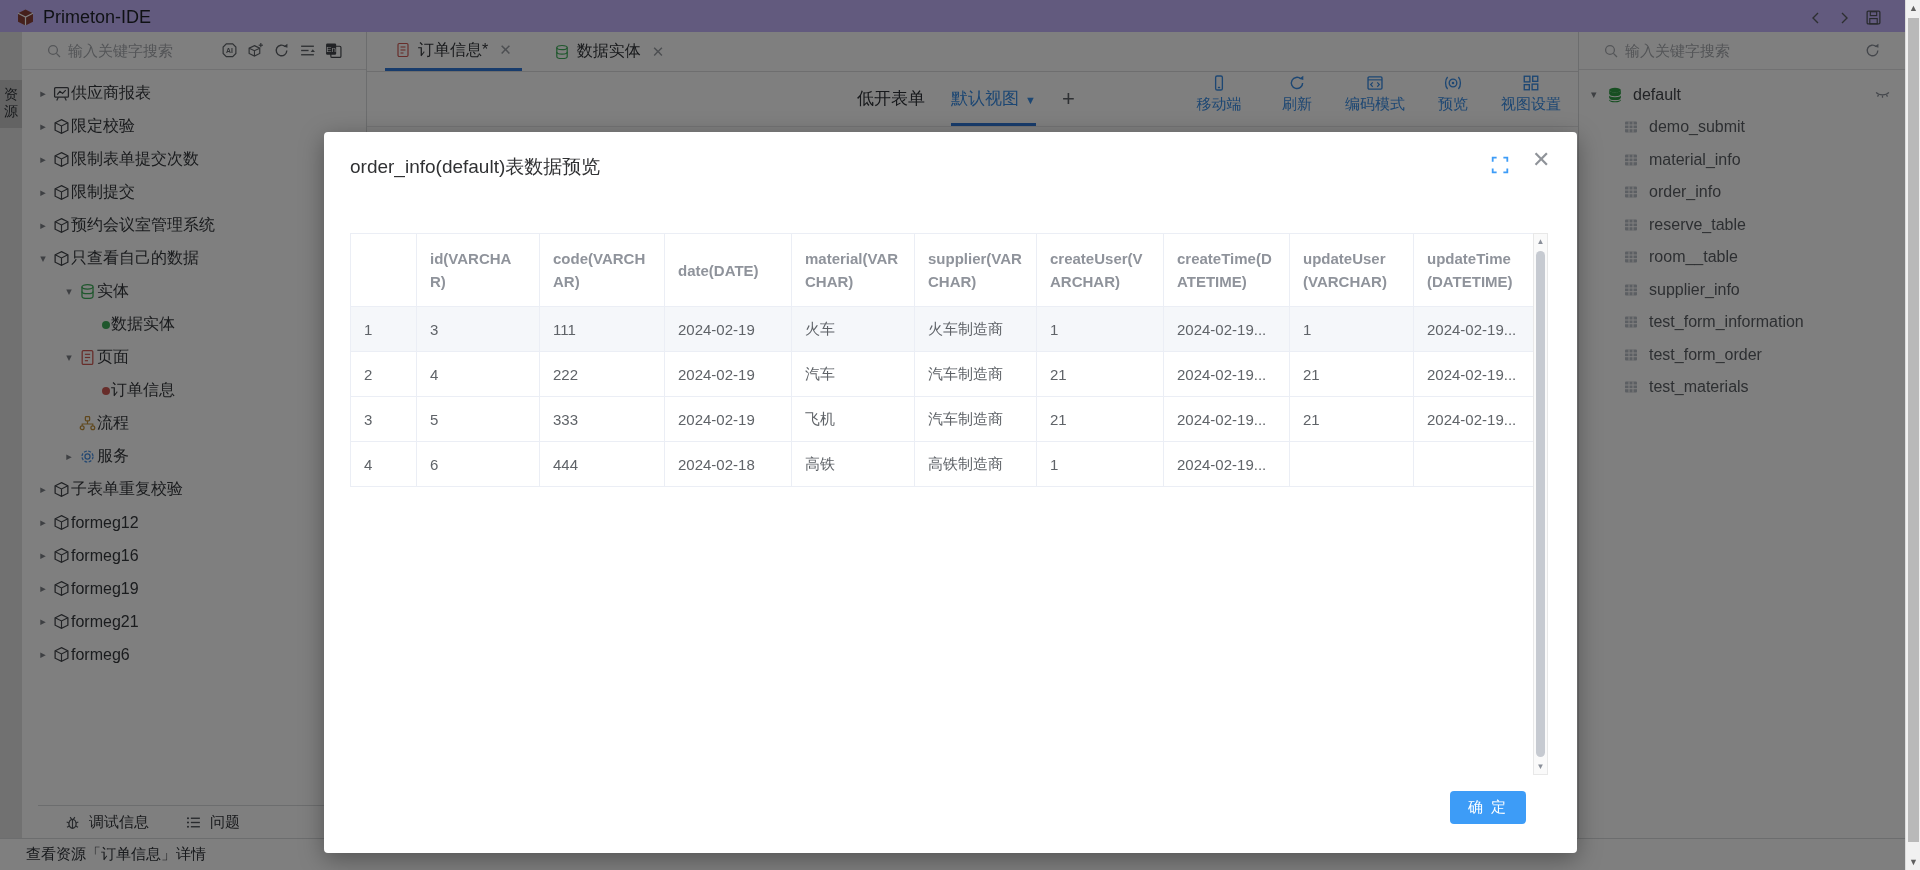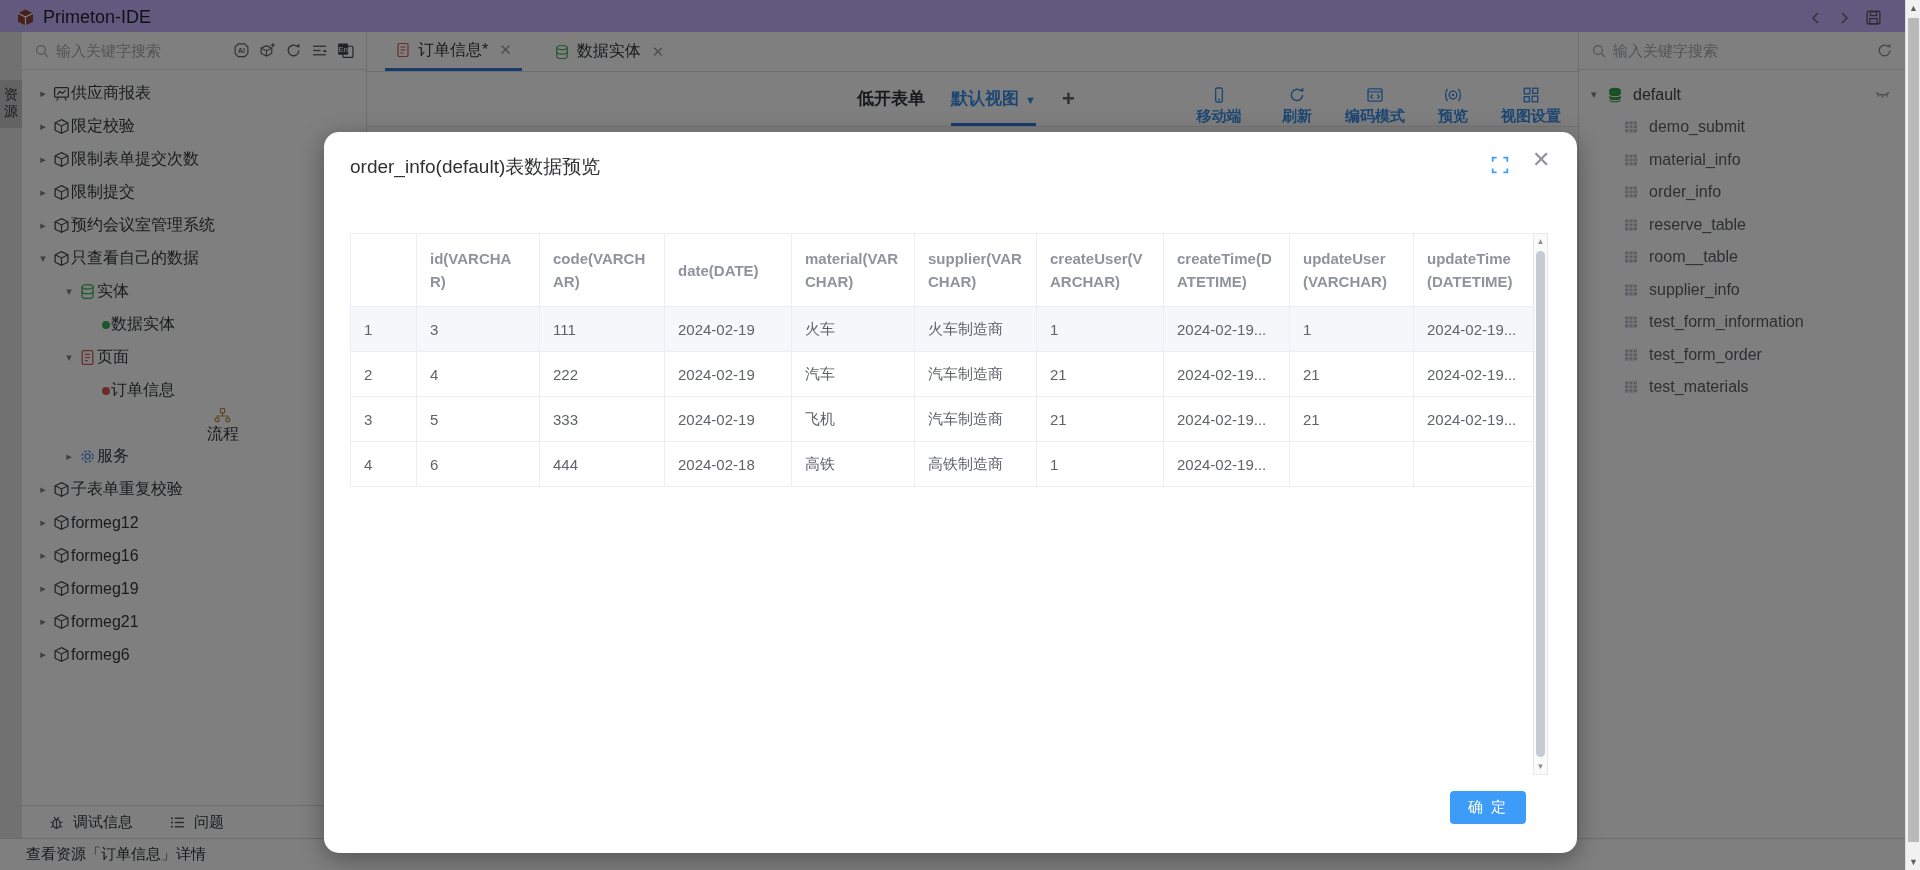--- a/index.html
+++ b/index.html
@@ -12,44 +12,44 @@
   .titlebar { position:absolute; left:0; top:0; width:1920px; height:36px; background:#c4b5fd; border-bottom:1px solid #e3e4e6; display:flex; align-items:center; padding:0 16px; z-index:1; }
   .titlebar .app-title { font-size:18px; color:#1f2329; margin-left:8px; font-weight:500; }
   .titlebar .tb-right { margin-left:auto; display:flex; align-items:center; gap:14px; margin-right:22px; }
 
   
   .activity-strip { position:absolute; left:0; top:32px; width:22px; height:806px; background:#e2e2e2; z-index:1; }
   .activity-tab { width:22px; padding:6px 0 8px; text-align:center; font-size:14px; line-height:17px; word-break:break-all; color:#2f3338; background:#c6c6c6;margin-top:48px; }
 
   
   .left-panel { position:absolute; left:22px; top:32px; width:345px; height:806px; background:#fff; border-right:1px solid #d9dadc; z-index:1; display:flex; flex-direction:column; }
-  .panel-search { height:38px; border-bottom:1px solid #e2e3e5; display:flex; align-items:center; padding:0 12px; flex:none; }
+  .panel-search { height:38px; border-bottom:1px solid #e2e3e5; display:flex; align-items:center; padding:0 24px; flex:none; }
   .panel-search input { border:none; outline:none; flex:1; min-width:0; font-size:15px; color:#3a3d41; font-family:inherit; background:transparent; }
   .panel-search input::placeholder { color:#a7aaaf; }
   .search-tools { display:flex; align-items:center; gap:9px; margin-left:4px; }
   .tree { flex:1; overflow:hidden; padding-top:7px; }
   .trow { height:33px; display:flex; align-items:center; font-size:16px; color:#35383c; cursor:pointer; }
   .trow .caret { width:14px; font-size:11px; color:#7d8187; text-align:center; margin-right:3px; }
   .trow .tlabel { margin-left:1px; white-space:nowrap; }
   .lvl0 { padding-left:14px; }
   .lvl1 { padding-left:40px; }
   .lvl2 { padding-left:80px; }
   .dot { width:8px; height:8px; border-radius:50%; display:inline-block; }
   .dot.green { background:#3fae5a; }
   .dot.red   { background:#cf5b55; }
-  .left-bottom { flex:none; height:33px; border-top:1px solid #d9dadc; display:flex; align-items:center; gap:36px; padding-left:26px; font-size:15px; color:#33363a; }
+  .left-bottom { flex:none; height:33px; border-top:1px solid #d9dadc; display:flex; align-items:center; gap:36px; padding-left:26px; font-size:15px; color:#33363a;margin-left:16px; }
   .left-bottom .lb-item { display:flex; align-items:center; gap:8px; cursor:pointer; }
 
   
   .main-area { position:absolute; left:367px; top:32px; width:1211px; height:806px; background:#fff; z-index:1; }
   .tabbar { height:40px; border-bottom:1px solid #dcdddf; display:flex; align-items:stretch; padding-left:18px; }
   .etab { display:flex; align-items:center; gap:7px; padding:0 10px; font-size:16px; color:#33363a; position:relative; cursor:pointer; margin-right:22px; }
   .etab.active { border-bottom:3px solid #3079d8; }
   .etab .tab-close { font-size:15px; color:#9a9ea4; margin-left:4px; }
-  .toolbar { height:55px; border-bottom:1px solid #e6e7e9; display:flex; align-items:flex-end; padding-left:490px; padding-right:12px;font-weight:bold; }
+  .toolbar { height:55px; border-bottom:1px solid #e6e7e9; display:flex; align-items:flex-start; padding-left:490px; padding-right:12px; }
   .view-switch { display:flex; align-items:flex-end; gap:26px; height:100%; }
   .vs-item { font-size:17px; color:#2f3338; padding-bottom:16px; }
   .vs-item.active { color:#3a8ee6; position:relative; padding-bottom:13px; border-bottom:3px solid #3079d8; }
   .vs-item.active .vcaret { font-size:11px; margin-left:6px; color:#3a8ee6; }
   .vs-add { font-size:22px; color:#5f6368; padding-bottom:14px; }
   .tool-actions { margin-left:auto; display:flex; gap:8px; }
   .t-act { width:70px; display:flex; flex-direction:column; align-items:center; gap:3px; color:#3a8ee6; font-size:15px; cursor:pointer; padding-top:2px; }
 
   
   .right-panel { position:absolute; left:1578px; top:32px; width:327px; height:806px; background:#fff; border-left:1px solid #d9dadc; z-index:1; display:flex; flex-direction:column; }
@@ -66,21 +66,21 @@
 
   
   .mask { position:absolute; left:0; top:0; width:1905px; height:870px; background:rgba(0,0,0,0.5); z-index:40; }
 
   
   .page-scrollbar { position:absolute; left:1905px; top:0; width:15px; height:870px; background:#f1f1f1; border-left:1px solid #dcdcdc; z-index:50; }
   .ps-arrow { position:absolute; left:0; width:15px; height:16px; display:flex; align-items:center; justify-content:center; font-size:9px; color:#606060; }
   .ps-thumb { position:absolute; left:2px; width:11px; background:#b9b9b9; top:18px; height:824px; }
 
   
-  .modal { position:absolute; left:324px; top:132px; width:1253px; height:721px; background:#fff; border-radius:15px; box-shadow:0 6px 24px rgba(0,0,0,.35); z-index:60; }
+  .modal { position:absolute; left:324px; top:132px; width:1253px; height:721px; background:#fff; border-radius:4px; box-shadow:0 6px 24px rgba(0,0,0,.35); z-index:60; }
   .modal-title { position:absolute; left:26px; top:22px; font-size:19px; color:#303133; }
   .modal-fullscreen { position:absolute; left:1167px; top:24px; cursor:pointer; }
   .modal-close { position:absolute; left:1208px; top:17px; font-size:22px; color:#8f9399; cursor:pointer; line-height:1; }
   .table-wrap { position:absolute; left:26px; top:101px; width:1198px; height:542px; }
   table.data-table { border-collapse:collapse; table-layout:fixed; width:1183px; }
   .data-table th, .data-table td { border:1px solid #ebeef5; padding:4px 13px; text-align:left; vertical-align:middle; overflow:hidden; white-space:nowrap; }
   .data-table th { height:73px; font-size:15px; font-weight:600; color:#8f939b; word-break:break-all; white-space:normal; line-height:23px; background:#fff; }
   .data-table td { height:45px; font-size:15px; color:#5f6368; }
   .data-table tbody tr:nth-of-type(1) td { background:#f5f7fa; }
   .tbl-scrollbar { position:absolute; right:0; top:0; width:15px; height:542px; background:#fafafa; border:1px solid #e8e8e8; }
@@ -224,21 +224,21 @@
           <line x1="5.5" y1="5" x2="10.5" y2="5" stroke="#cf5b55" stroke-width="1.1"></line>
           <line x1="5.5" y1="8" x2="10.5" y2="8" stroke="#cf5b55" stroke-width="1.1"></line>
           <line x1="5.5" y1="11" x2="8.5" y2="11" stroke="#cf5b55" stroke-width="1.1"></line>
         </svg>
       <span class="tlabel">页面</span>
     </div>
     <div class="trow lvl2">
       <span class="dot red"></span>
       <span class="tlabel">订单信息</span>
     </div>
-    <div class="trow lvl1" style="padding-left:57px;flex-direction:column;">
+    <div class="trow lvl1" style="padding-left:57px;">
       <svg class="icon" width="17" height="17" viewBox="0 0 16 16">
           <rect x="6" y="1.5" width="4" height="4" rx="0.8" fill="none" stroke="#c0913d" stroke-width="1.2"></rect>
           <circle cx="3" cy="12" r="1.8" fill="none" stroke="#c0913d" stroke-width="1.2"></circle>
           <circle cx="13" cy="12" r="1.8" fill="none" stroke="#c0913d" stroke-width="1.2"></circle>
           <path d="M8 5.5v3M3 10.2V8.5h10v1.7M3 8.5h10" fill="none" stroke="#c0913d" stroke-width="1.1"></path>
         </svg>
       <span class="tlabel">流程</span>
     </div>
     <div class="trow lvl1">
       <span class="caret">▸</span>

